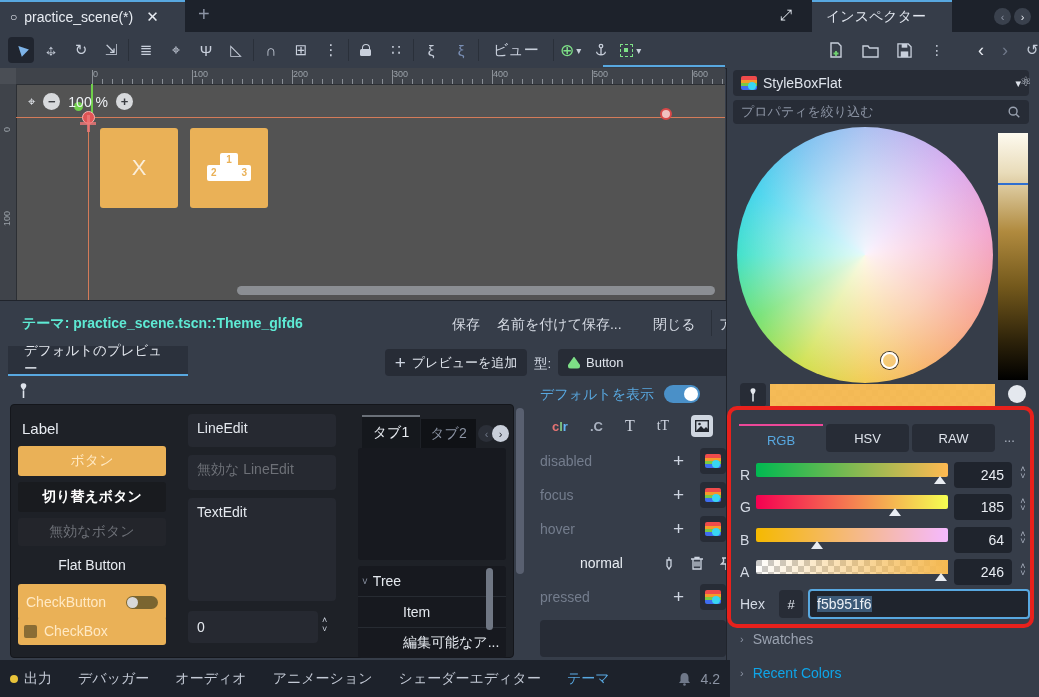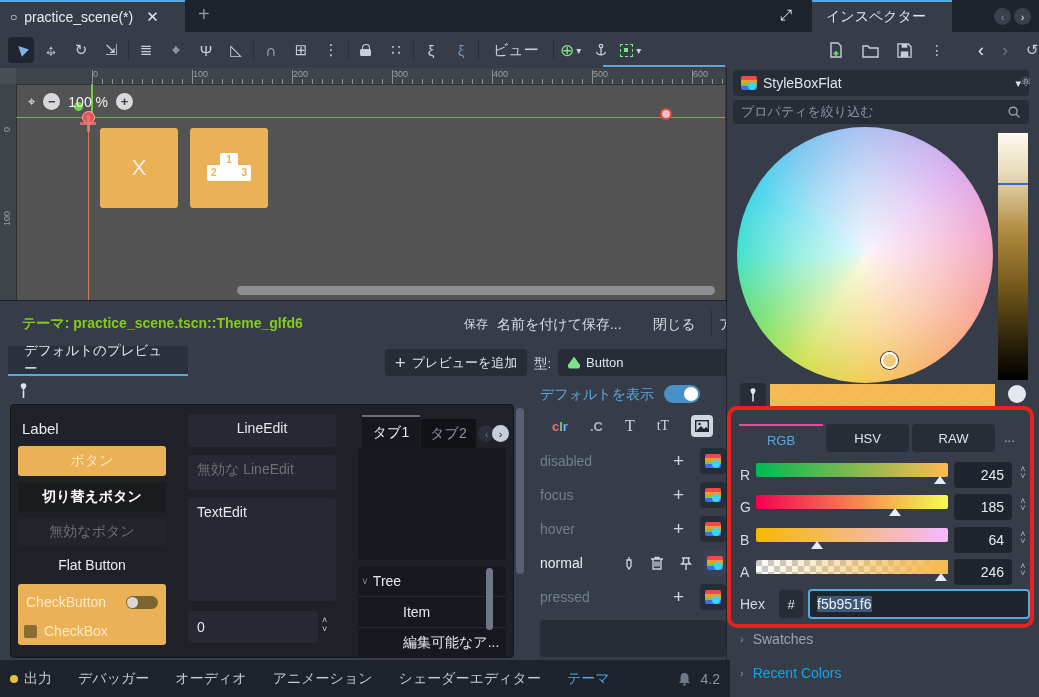--- a/index.html
+++ b/index.html
@@ -324,22 +324,22 @@
       <div class="pbase">
           <span>2</span>
           <span>3</span>
         </div>
     </div>
   </div>
 
   <div class="abs" style="left:237px;top:286px;width:478px;height:9px;border-radius:5px;background:#8b8e93;"></div>
 
   <div class="abs themepanel"></div>
-  <span class="abs" style="left:22px;top:315px;font-weight:bold;font-size:14px;color:#84cc16;">テーマ: practice_scene.tscn::Theme_glfd6</span>
-  <span class="abs tx-btn" style="left:464px;top:316px;font-size:12px;">保存</span>
+  <span class="abs" style="left:22px;top:315px;font-weight:bold;font-size:14px;color:#5eead4;">テーマ: practice_scene.tscn::Theme_glfd6</span>
+  <span class="abs tx-btn" style="left:452px;top:316px;font-size:14px;">保存</span>
   <span class="abs tx-btn" style="left:497px;top:316px;font-size:14px;">名前を付けて保存...</span>
   <span class="abs tx-btn" style="left:653px;top:316px;font-size:14px;">閉じる</span>
   <div class="abs" style="left:711px;top:310px;width:1px;height:26px;background:#2a303a;"></div>
   <span class="abs tx-btn" style="left:719px;top:316px;font-size:14px;">アイ</span>
 
   <div class="abs ttab" style="left:8px;top:346px;width:180px;height:30px;">
     <span style="font-size:13.5px;">デフォルトのプレビュー</span>
   </div>
   <div class="abs dbtn" style="left:385px;top:349px;width:142px;height:27px;">
     <span class="plus">+</span>
@@ -374,21 +374,21 @@
     </div>
   <div class="abs pbtn orange" style="left:18px;top:584px;width:148px;height:28px;justify-content:space-between;padding:18px 8px;box-sizing:border-box;">
     <span>CheckButton</span>
       <span class="minitoggle"></span>
   </div>
   <div class="abs pbtn orange" style="left:18px;top:617px;width:148px;height:28px;justify-content:flex-start;gap:7px;padding:0 6px;box-sizing:border-box;">
     <span style="width:13px;height:13px;background:#8a6d35;border-radius:2px;"></span>
     <span>CheckBox</span>
   </div>
 
-  <div class="abs pinput" style="left:188px;top:414px;width:148px;height:33px;text-align:center;"><span>LineEdit</span></div>
+  <div class="abs pinput" style="left:188px;top:414px;width:148px;height:33px;"><span>LineEdit</span></div>
   <div class="abs pinput" style="left:188px;top:455px;width:148px;height:35px;color:#6d7077;"><span>無効な LineEdit</span></div>
   <div class="abs pinput" style="left:188px;top:498px;width:148px;height:103px;"><span>TextEdit</span></div>
   <div class="abs pinput" style="left:188px;top:611px;width:130px;height:32px;display:flex;align-items:center;">
       <span>0</span>
     </div>
   <div class="abs" style="left:322px;top:616px;font-size:9px;line-height:9px;color:#cfd5e0;text-align:center;">˄<br>˅</div>
 
   <div class="abs" style="left:362px;top:415px;width:58px;height:33px;background:#15181d;border-top:2px solid #6a7078;color:#e8ecf2;display:flex;align-items:center;justify-content:center;font-size:14px;box-sizing:border-box;">
       <span>タブ1</span>
     </div>
@@ -447,21 +447,21 @@
         <span class="sb-icon"></span>
       </span>
   </div>
   <div class="strow" style="top:514px;">
     <span class="stname">hover</span>
     <span class="plus" style="margin-right:16px;">+</span>
     <span class="sbox">
         <span class="sb-icon"></span>
       </span>
   </div>
-  <div class="strow" style="top:548px;">
+  <div class="strow" style="top:548px;margin-left:40px;">
     <span class="stname" style="color:#e8ecf2;">normal</span>
     <svg width="10" height="15" viewBox="0 0 10 15" style="margin-right:16px;">
         <path d="M5 1 v3 M3 4 h4 v6 l-2 3 -2-3 z" stroke="#cdd4e0" stroke-width="1.3" fill="none"></path>
       </svg>
     <svg width="14" height="15" viewBox="0 0 14 15" style="margin-right:16px;">
         <path d="M1 3 h12 M3 3 v10 h8 V3 M5 5.5 v5 M7 5.5 v5 M9 5.5 v5 M5 3 V1.5 h4 V3" stroke="#cdd4e0" stroke-width="1.3" fill="none"></path>
       </svg>
     <svg width="12" height="15" viewBox="0 0 12 15" style="margin-right:12px;">
         <path d="M2 2 h8 M3.5 2 v4 l-2 2 h9 l-2-2 V2 M6 8 v6" stroke="#cdd4e0" stroke-width="1.4" fill="none"></path>
       </svg>

